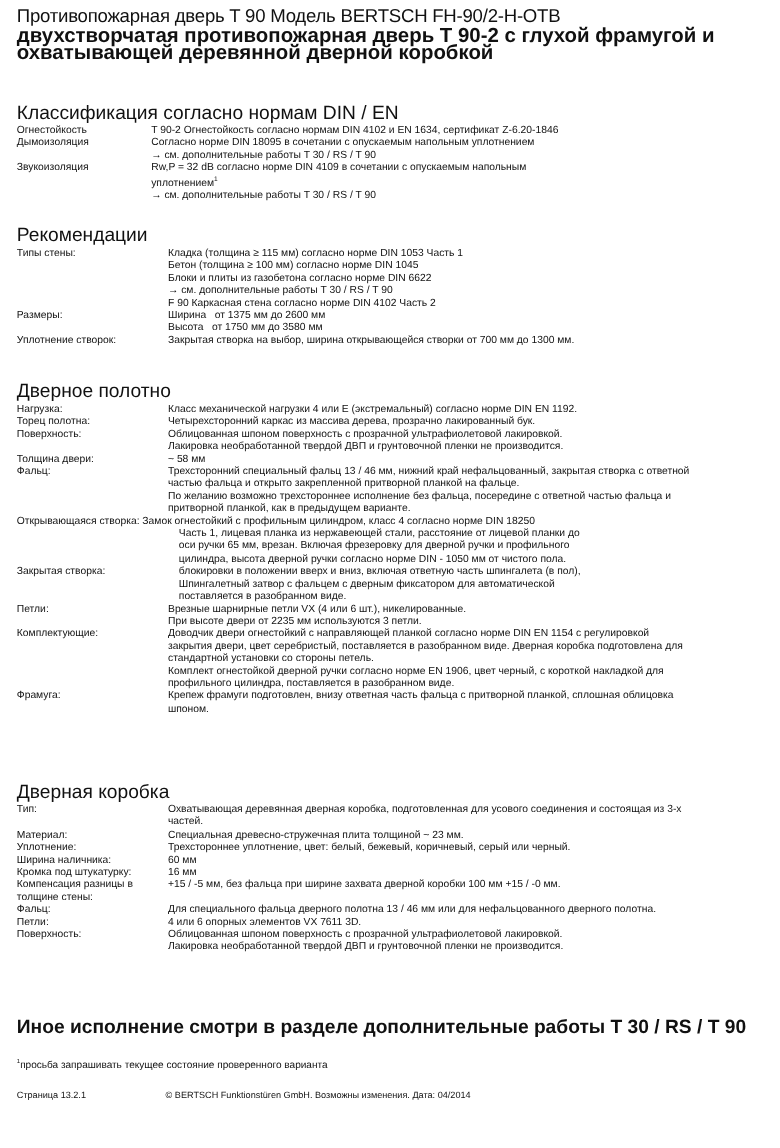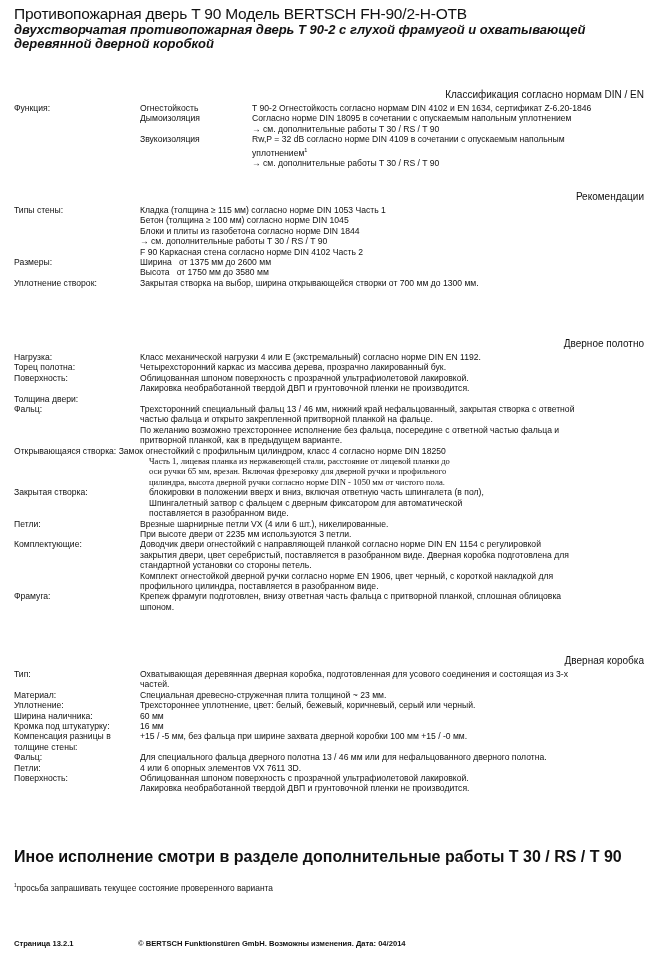--- a/index.html
+++ b/index.html
@@ -1,45 +1,44 @@
 <!DOCTYPE html>
 <html><head>
 <meta charset="utf-8">
 <style>
   html, body { margin:0; padding:0; background:#fff; }
   body { width:650px; height:957px; position:relative; overflow:hidden;
          font-family:"Liberation Sans", sans-serif; color:#111; }
   .title { position:absolute; left:14px; top:5px; font-size:15.5px; font-weight:normal; letter-spacing:-0.2px; }
-  .subtitle { position:absolute; left:14px; top:23px; width:630px; font-size:13px; font-weight:bold; line-height:13.5px;font-style:italic; }
+  .subtitle { position:absolute; left:14px; top:23px; width:630px; font-size:17px; font-weight:bold; line-height:13.5px; }
   .sec { position:absolute; left:14px; width:630px; }
-  .sec-h { font-size:10px; line-height:14px; margin-bottom:1px;text-align:right; }
+  .sec-h { font-size:16px; line-height:14px; margin-bottom:1px; }
   .row { display:flex; font-size:8.6px; line-height:10.4px; }
   .lbl { width:126px; flex:none; }
   .val { flex:1; }
   .val p { margin:0; }
   .sub { display:flex; }
   .sublbl { width:112px; flex:none; }
   .subval { flex:1; }
-  .indent { padding-left:135px;font-family:Liberation Serif, serif; }
+  .indent { padding-left:135px; }
   .note { position:absolute; left:14px; top:848px; font-size:16px; font-weight:bold; }
   .foot { position:absolute; left:14px; top:882px; font-size:8.4px; }
   .foot sup { font-size:5px; }
-  .pagefoot { position:absolute; top:939px; font-size:7.6px; font-weight:bold; }
+  .pagefoot { position:absolute; top:908px; font-size:7.6px; font-weight:normal; }
   sup { font-size:5.5px; }
 </style>
 </head>
 <body>
 
 <div class="title">Противопожарная дверь T 90 Модель BERTSCH FH-90/2-H-OTB</div>
 <div class="subtitle">двухстворчатая противопожарная дверь T 90-2 с глухой фрамугой и охватывающей деревянной дверной коробкой</div>
 
 <div class="sec" style="top:88px">
   <div class="sec-h">Классификация согласно нормам DIN / EN</div>
   <div class="row">
-    <div class="lbl">Функция:</div>
     <div class="val">
       <div class="sub">
         <div class="sublbl">Огнестойкость</div>
         <div class="subval">
             <p>T 90-2 Огнестойкость согласно нормам DIN 4102 и EN 1634, сертификат Z-6.20-1846</p>
           </div>
       </div>
       <div class="sub">
         <div class="sublbl">Дымоизоляция</div>
         <div class="subval">
@@ -59,38 +58,38 @@
   </div>
 </div>
 
 <div class="sec" style="top:190px">
   <div class="sec-h">Рекомендации</div>
   <div class="row">
       <div class="lbl">Типы стены:</div>
     <div class="val">
         <p>Кладка (толщина ≥ 115 мм) согласно норме DIN 1053 Часть 1</p>
         <p>Бетон (толщина ≥ 100 мм) согласно норме DIN 1045</p>
-        <p>Блоки и плиты из газобетона согласно норме DIN 1844</p>
+        <p>Блоки и плиты из газобетона согласно норме DIN 6622</p>
         <p>→ см. дополнительные работы T 30 / RS / T 90</p>
         <p>F 90 Каркасная стена согласно норме DIN 4102 Часть 2</p>
       </div>
     </div>
   <div class="row">
       <div class="lbl">Размеры:</div>
     <div class="val" style="white-space:pre"><p>Ширина   от 1375 мм до 2600 мм</p><p>Высота   от 1750 мм до 3580 мм</p></div>
     </div>
   <div class="row">
       <div class="lbl">Уплотнение створок:</div>
     <div class="val">
         <p>Закрытая створка на выбор, ширина открывающейся створки от 700 мм до 1300 мм.</p>
       </div>
     </div>
 </div>
 
-<div class="sec" style="top:337px">
+<div class="sec" style="top:320px">
   <div class="sec-h">Дверное полотно</div>
   <div class="row">
       <div class="lbl">Нагрузка:</div>
     <div class="val">
         <p>Класс механической нагрузки 4 или E (экстремальный) согласно норме DIN EN 1192.</p>
       </div>
     </div>
   <div class="row">
       <div class="lbl">Торец полотна:</div>
     <div class="val">
@@ -99,20 +98,23 @@
     </div>
   <div class="row">
       <div class="lbl">Поверхность:</div>
     <div class="val">
         <p>Облицованная шпоном поверхность с прозрачной ультрафиолетовой лакировкой.</p>
         <p>Лакировка необработанной твердой ДВП и грунтовочной пленки не производится.</p>
       </div>
     </div>
   <div class="row">
       <div class="lbl">Толщина двери:</div>
+    <div class="val">
+        <p>~ 58 мм</p>
+      </div>
     </div>
   <div class="row">
       <div class="lbl">Фальц:</div>
     <div class="val">
         <p>Трехсторонний специальный фальц 13 / 46 мм, нижний край нефальцованный, закрытая створка с ответной</p>
         <p>частью фальца и открыто закрепленной притворной планкой на фальце.</p>
         <p>По желанию возможно трехстороннее исполнение без фальца, посередине с ответной частью фальца и</p>
         <p>притворной планкой, как в предыдущем варианте.</p>
       </div>
     </div>

